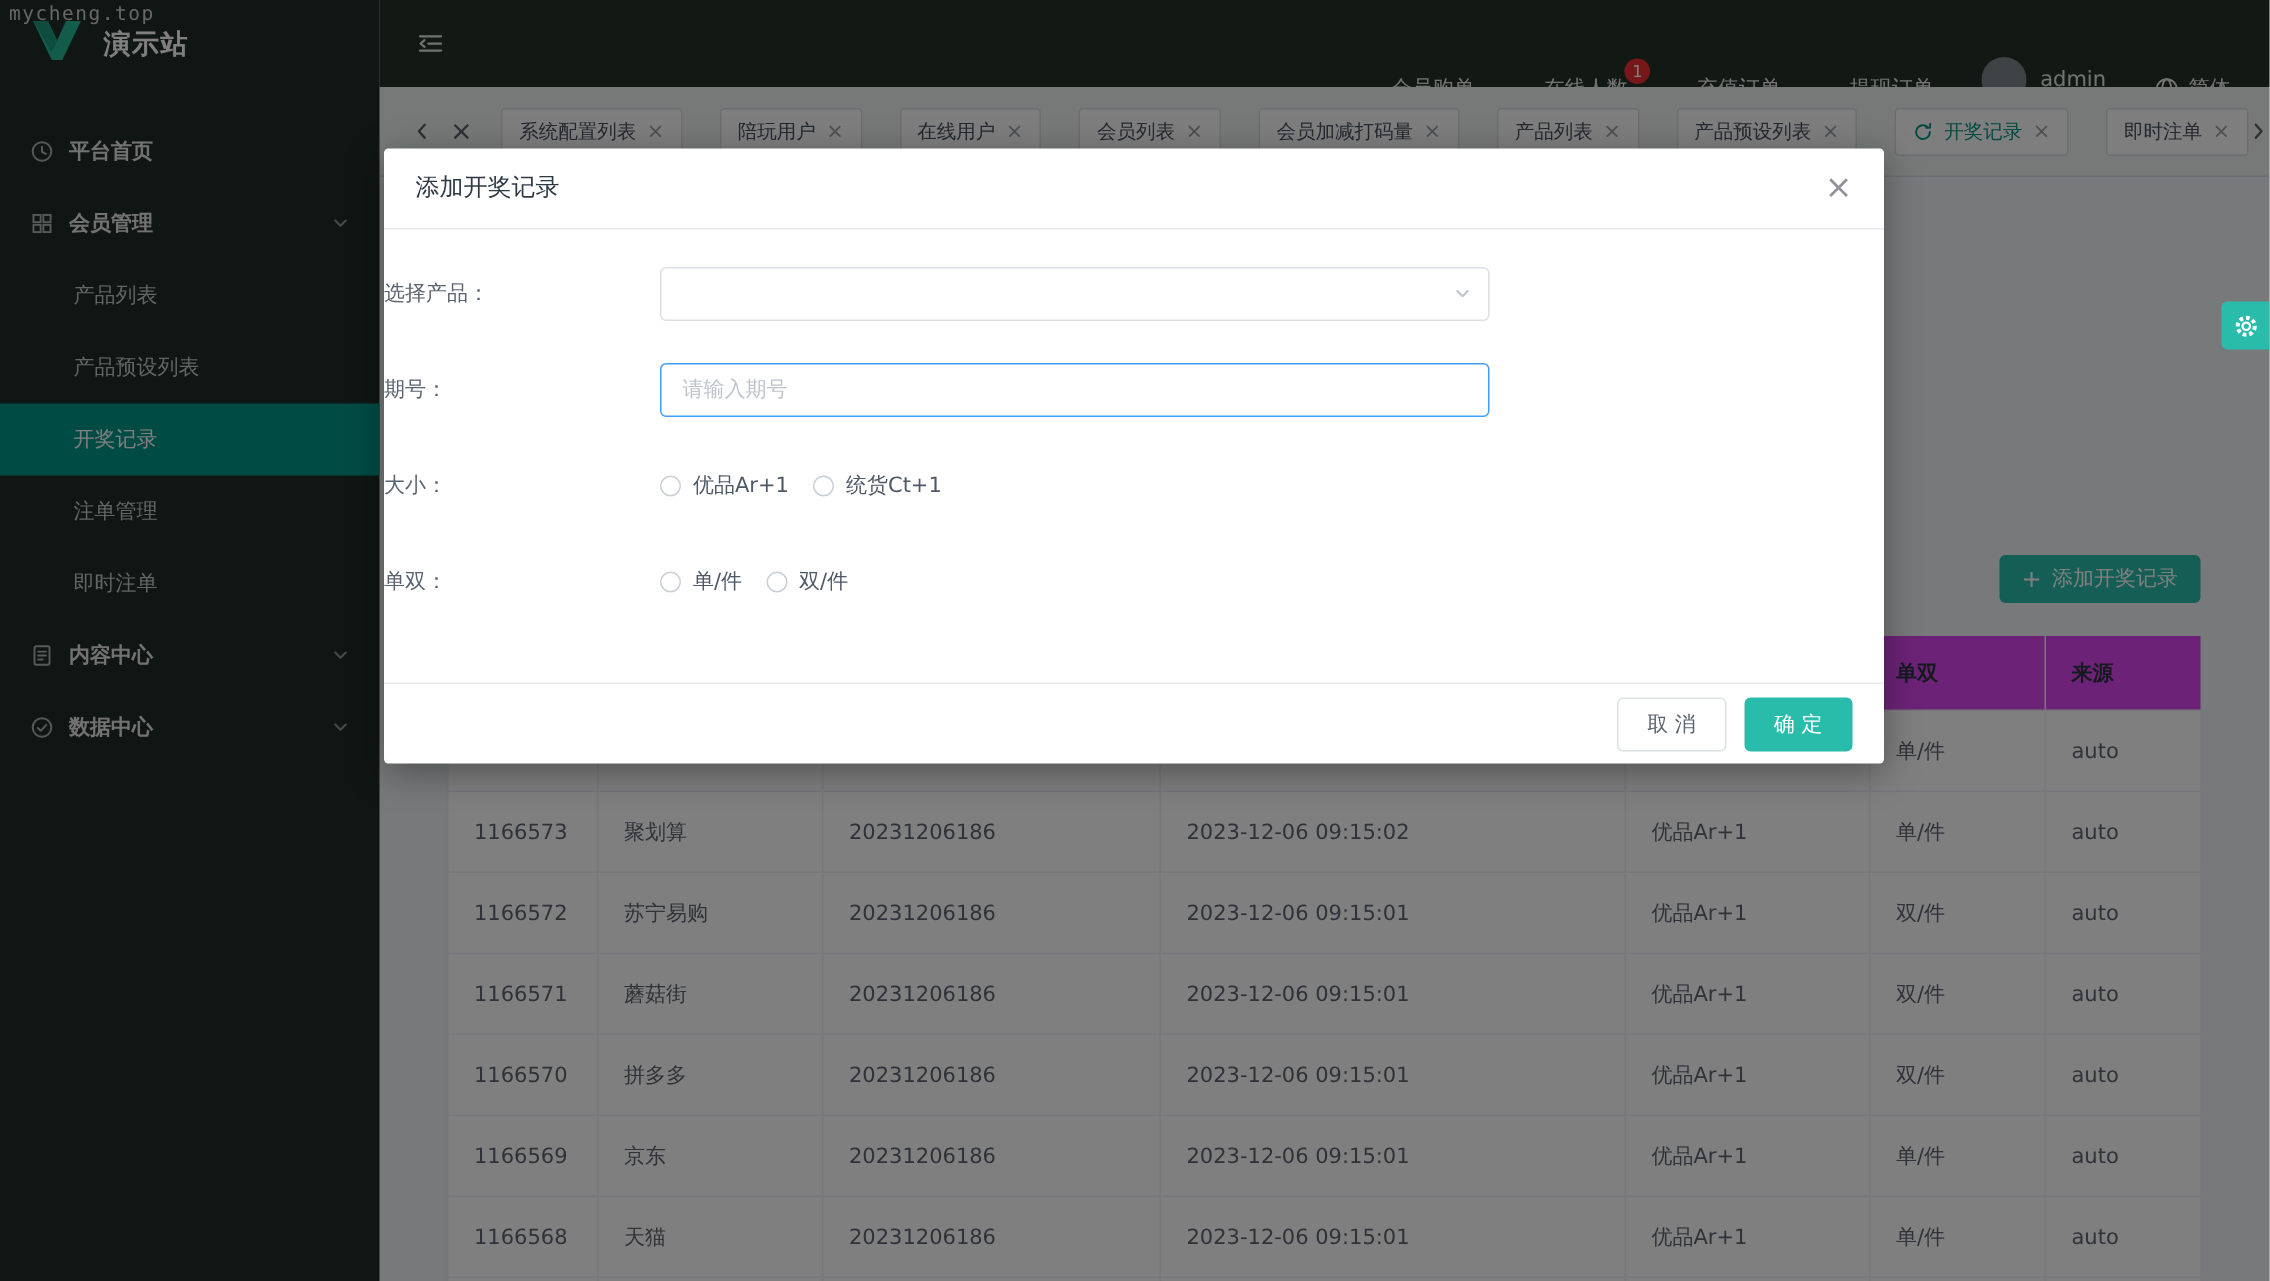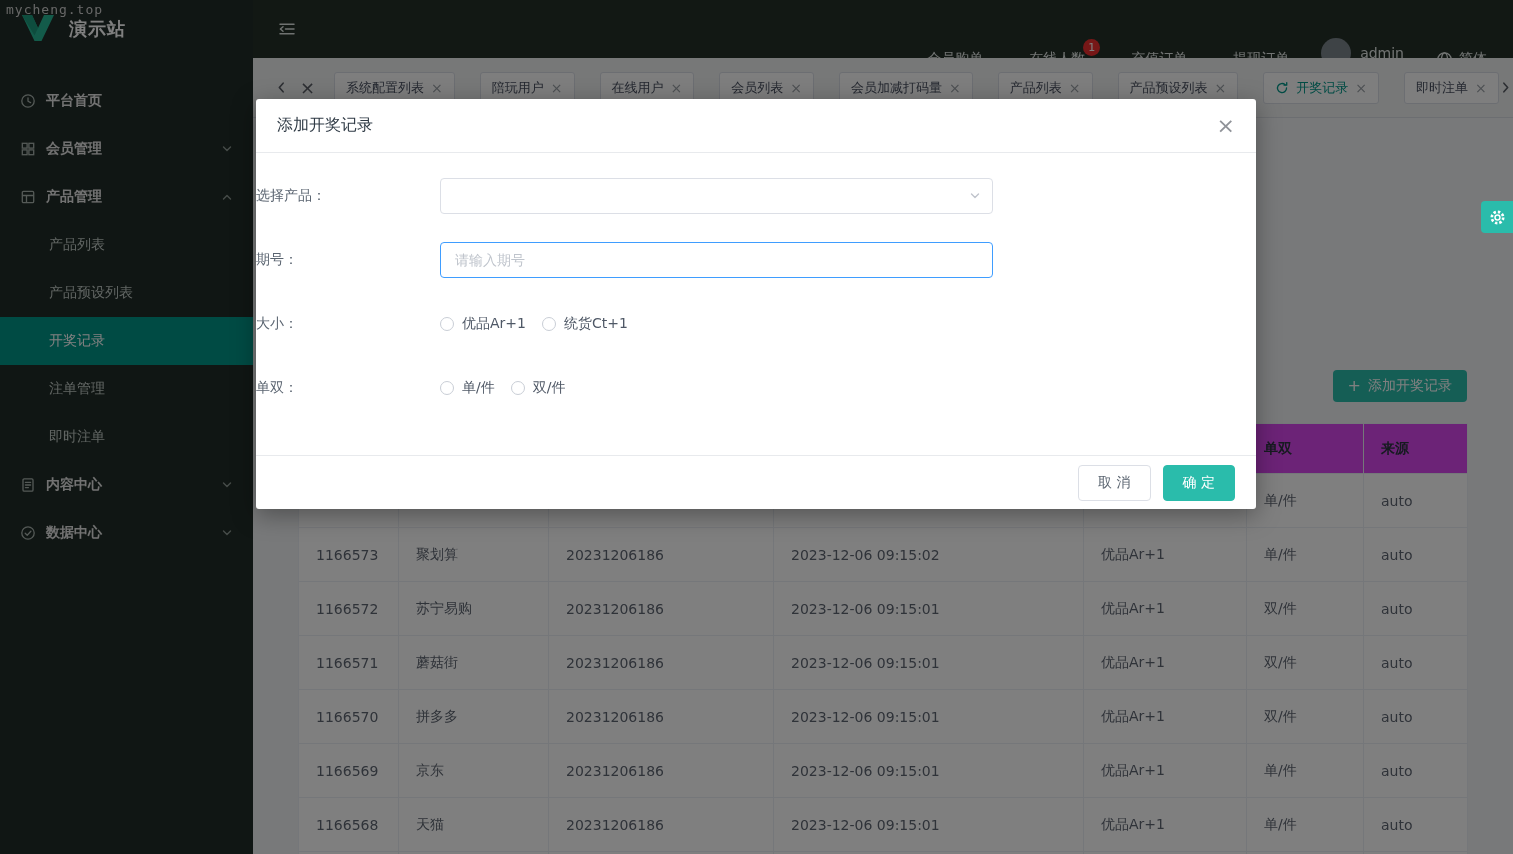--- a/index.html
+++ b/index.html
@@ -123,34 +123,20 @@
             <rect x="8.9" y="8.9" width="4.8" height="4.8"></rect>
           </svg>
         </span>
         <span class="mi-label">会员管理</span>
         <span class="mi-chev">
           <svg width="12" height="12" viewBox="0 0 12 12">
             <path d="M2.5 4 L6 7.5 L9.5 4" fill="none" stroke="currentColor" stroke-width="1.4" stroke-linecap="round" stroke-linejoin="round"></path>
           </svg>
         </span>
       </div>
-      <div class="menu-item">
-        <span class="mi-icon">
-          <svg width="16" height="16" viewBox="0 0 16 16" fill="none" stroke="currentColor" stroke-width="1.3">
-            <rect x="2.3" y="2.3" width="11.4" height="11.4" rx="1.2"></rect>
-            <path d="M2.3 6.5 H13.7 M6.5 6.5 V13.7"></path>
-          </svg>
-        </span>
-        <span class="mi-label">产品管理</span>
-        <span class="mi-chev up">
-          <svg width="12" height="12" viewBox="0 0 12 12">
-            <path d="M2.5 4 L6 7.5 L9.5 4" fill="none" stroke="currentColor" stroke-width="1.4" stroke-linecap="round" stroke-linejoin="round"></path>
-          </svg>
-        </span>
-      </div>
       <div class="submenu-item">产品列表</div>
       <div class="submenu-item">产品预设列表</div>
       <div class="submenu-item active">开奖记录</div>
       <div class="submenu-item">注单管理</div>
       <div class="submenu-item">即时注单</div>
       <div class="menu-item">
         <span class="mi-icon">
           <svg width="16" height="16" viewBox="0 0 16 16" fill="none" stroke="currentColor" stroke-width="1.3">
             <rect x="3" y="1.8" width="10" height="12.4" rx="1.2"></rect>
             <path d="M5.4 5.4 H10.6 M5.4 8 H10.6 M5.4 10.6 H8.4" stroke-linecap="round"></path>

